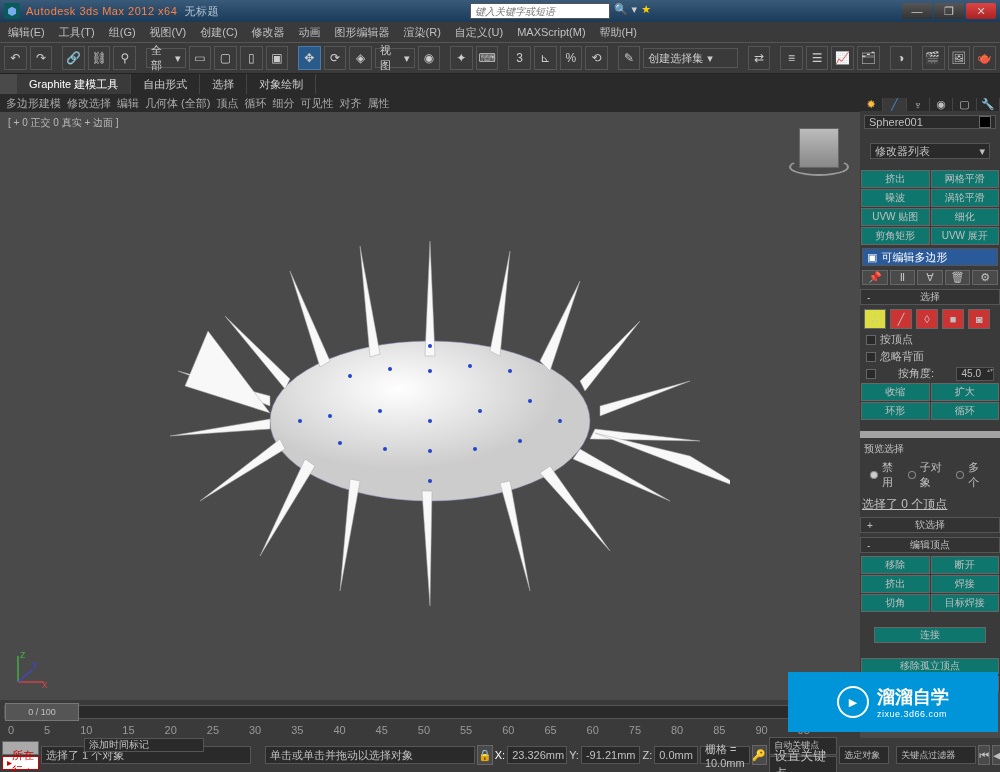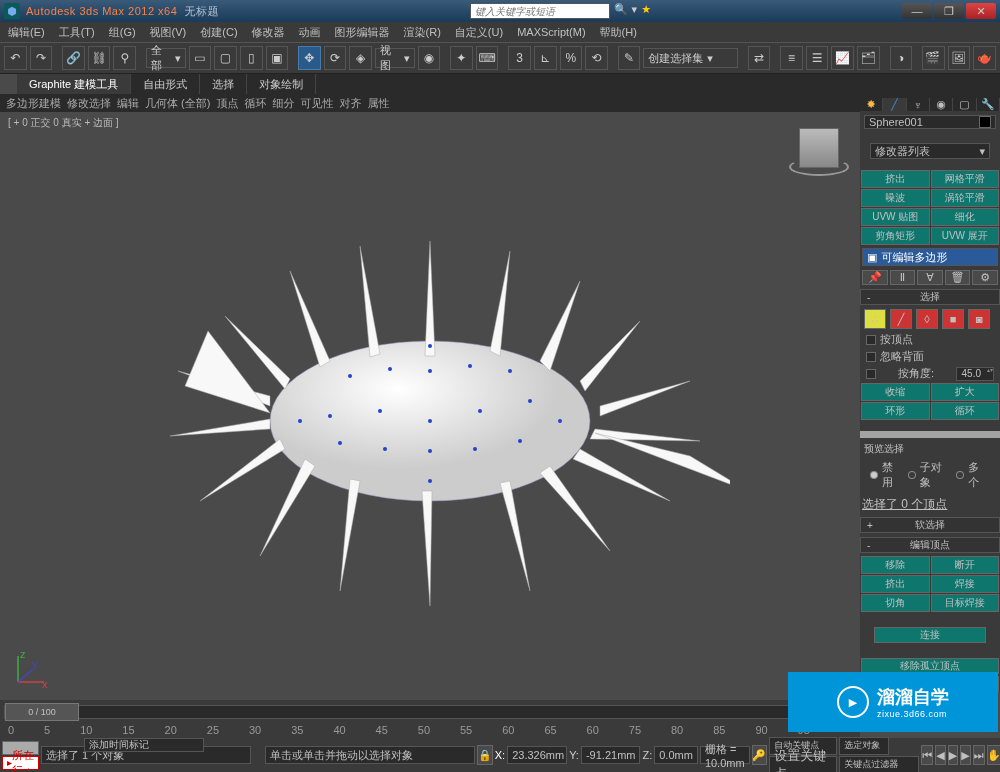--- a/index.html
+++ b/index.html
@@ -412,21 +412,21 @@
   <span class="sb-lbl">Y:</span>
   <div class="sb-box" style="width:60px">-91.21mm</div>
   <span class="sb-lbl">Z:</span>
   <div class="sb-box" style="width:45px">0.0mm</div>
   <div class="sb-box" style="width:90px">栅格 = 10.0mm</div>
   <div class="sb-btn">🔑</div>
   <div style="display:flex;flex-direction:column;gap:1px">
     <div class="sb-box" style="width:68px;font-size:9px">自动关键点</div>
     <div class="sb-box" style="width:68px;font-size:13px">设置关键点</div>
   </div>
-  <div style="display:flex;flex-direction:column;gap:1px">
+  <div style="display:flex;flex-direction:row;gap:7px">
     <div class="sb-box" style="width:50px;font-size:9px">选定对象</div>
     <div class="sb-box" style="width:80px;font-size:9px">关键点过滤器</div>
   </div>
   <div class="sb-btn">⏮</div>
   <div class="sb-btn">◀</div>
   <div class="sb-btn">▶</div>
   <div class="sb-btn">▶</div>
   <div class="sb-btn">⏭</div>
   <div class="sb-btn">✋</div>
   <div class="sb-btn">⟲</div>

